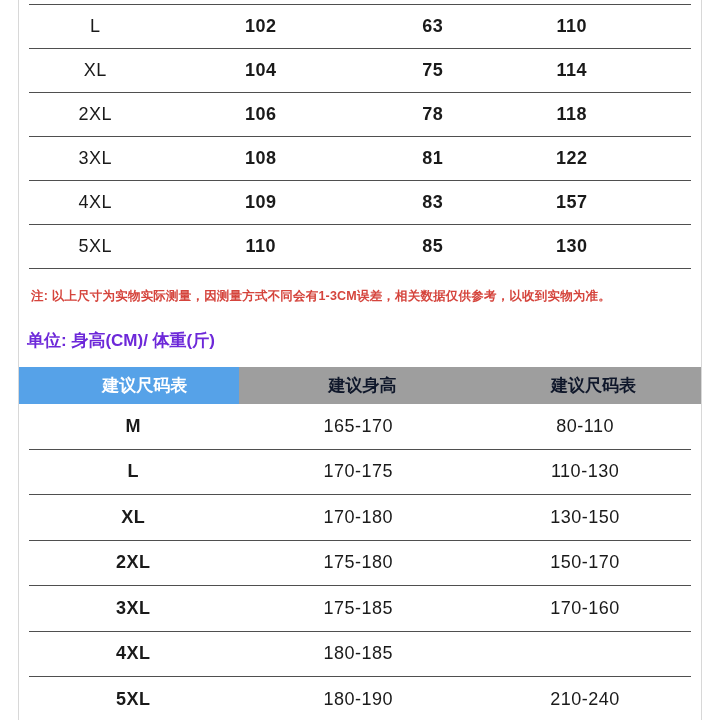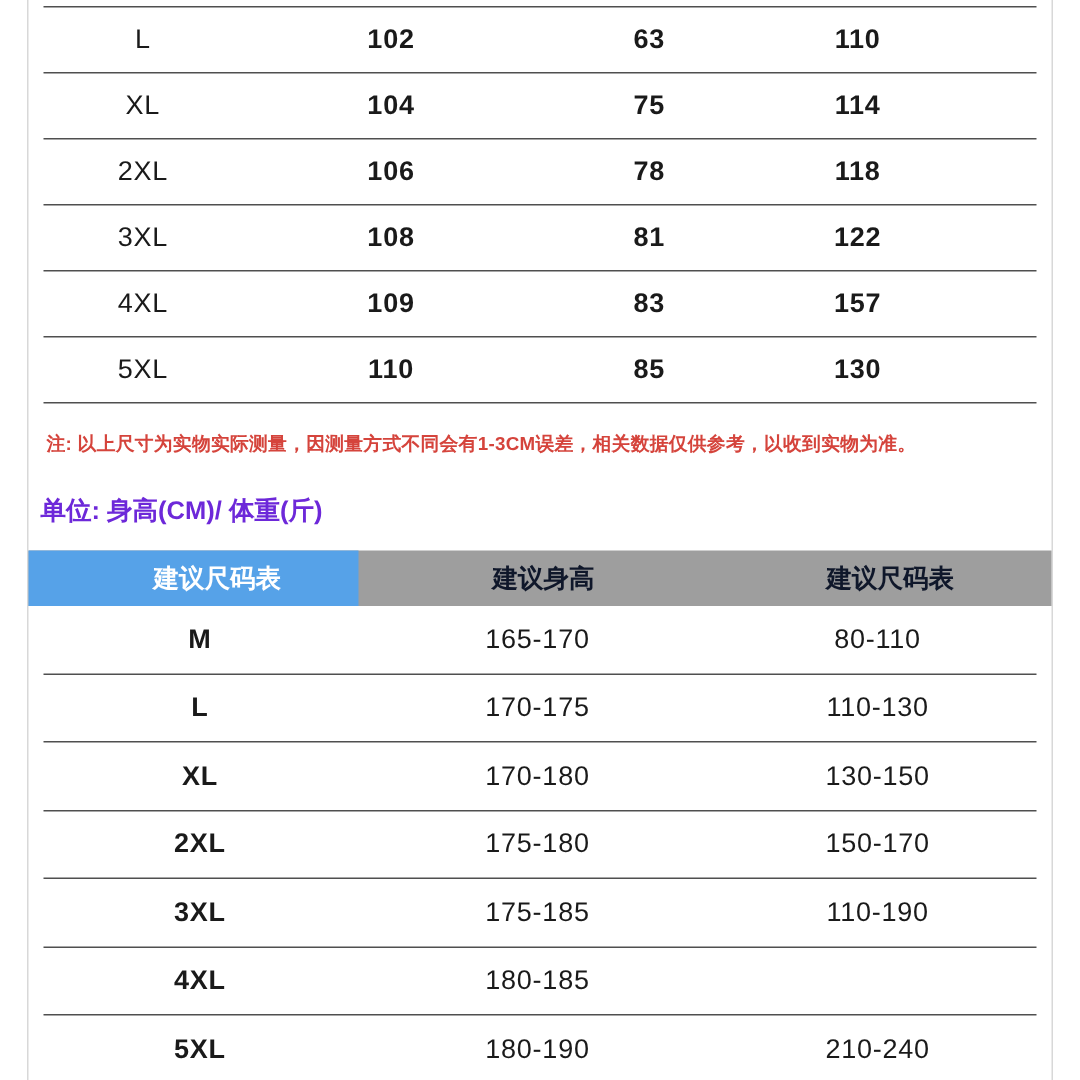--- a/index.html
+++ b/index.html
@@ -164,21 +164,21 @@
           <div class="cell">130-150</div>
         </div>
         <div class="row">
           <div class="cell size">2XL</div>
           <div class="cell">175-180</div>
           <div class="cell">150-170</div>
         </div>
         <div class="row">
           <div class="cell size">3XL</div>
           <div class="cell">175-185</div>
-          <div class="cell">110-190</div>
+          <div class="cell">170-160</div>
         </div>
         <div class="row">
           <div class="cell size">4XL</div>
           <div class="cell">180-185</div>
         </div>
         <div class="row">
           <div class="cell size">5XL</div>
           <div class="cell">180-190</div>
           <div class="cell">210-240</div>
         </div>

